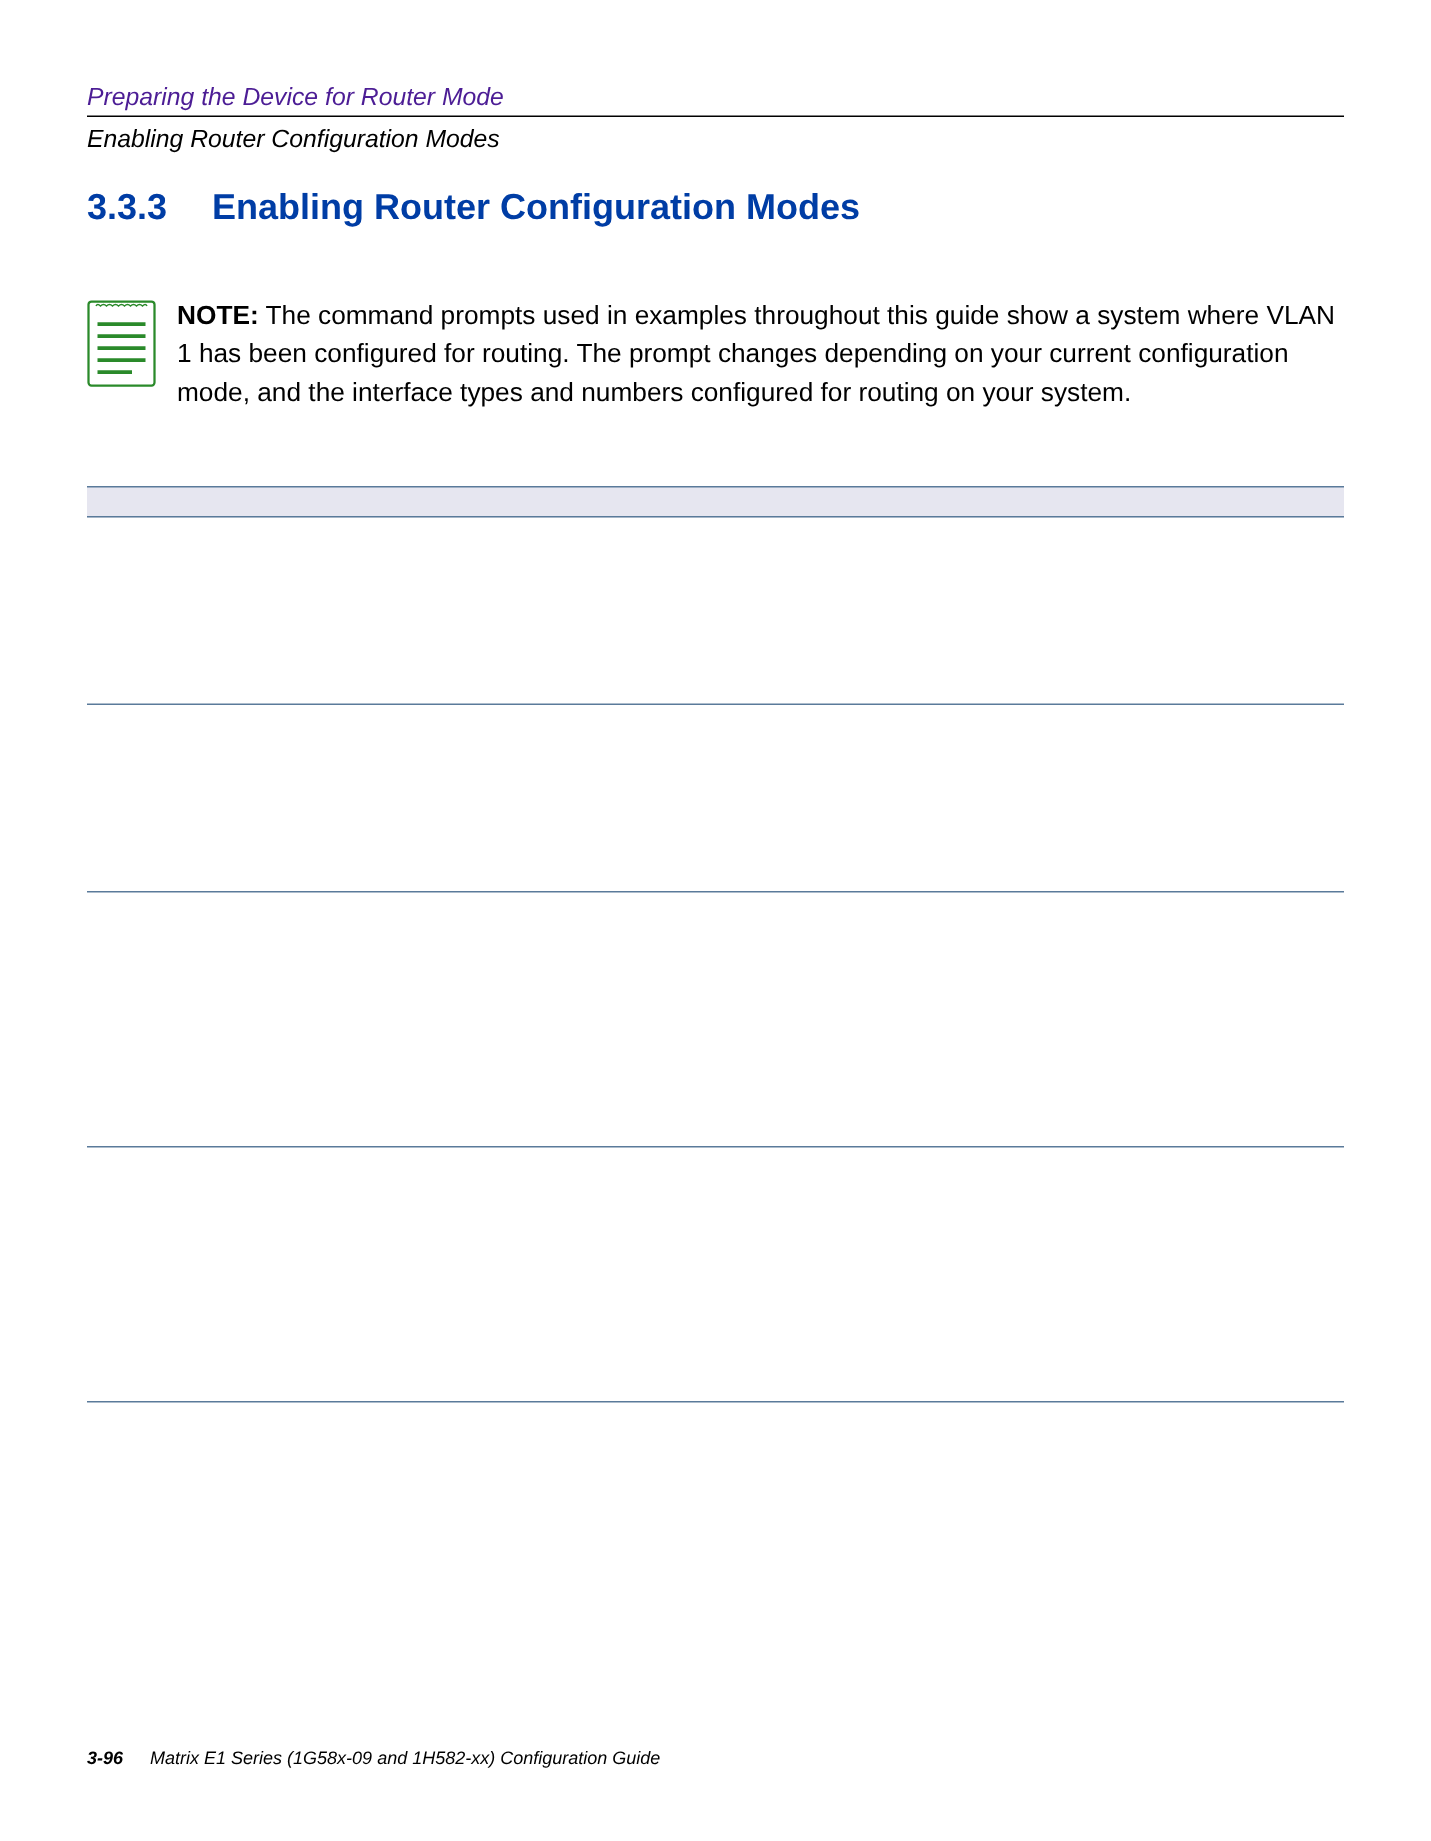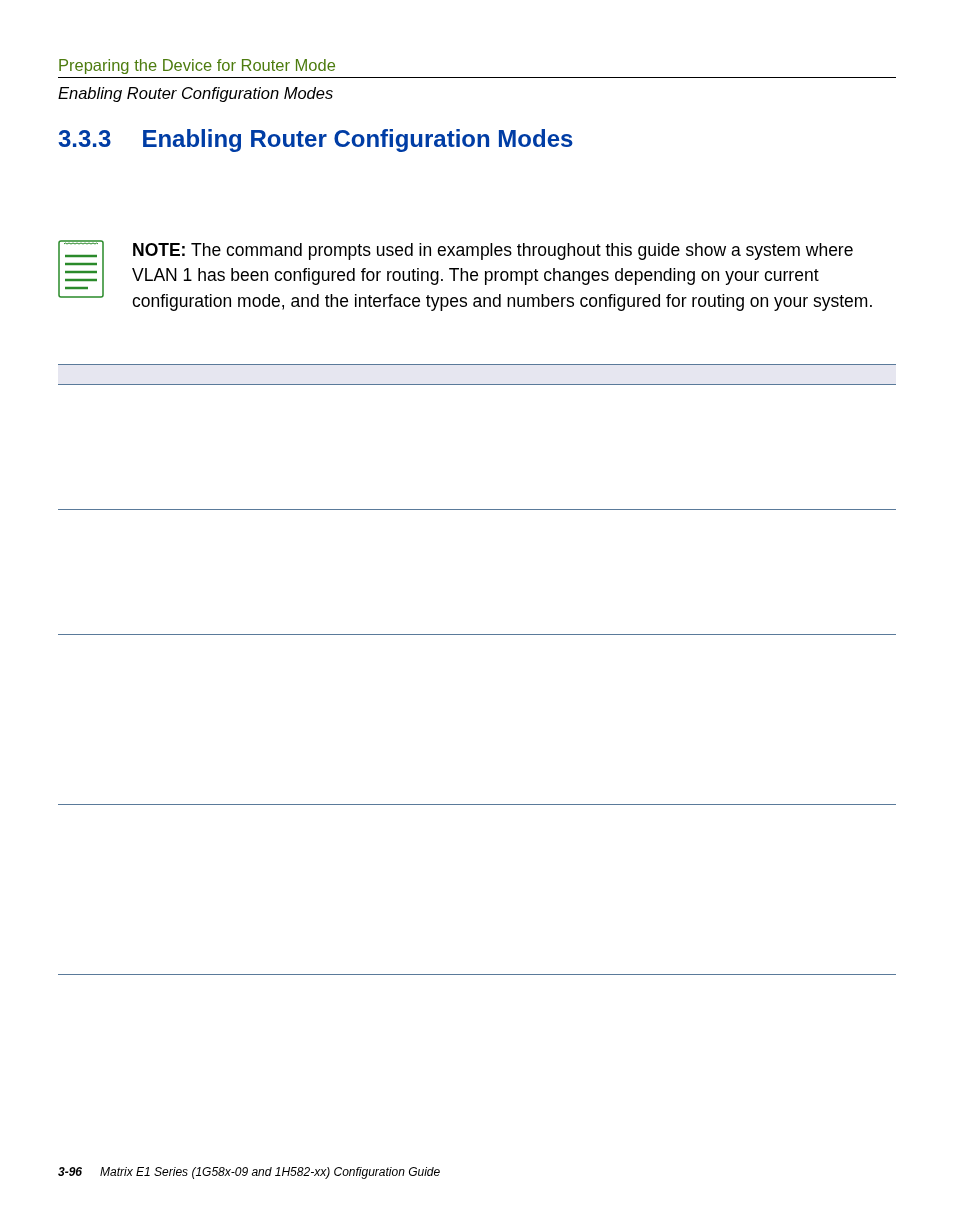--- a/index.html
+++ b/index.html
@@ -11,54 +11,55 @@
     body {
       font-family: Arial, Helvetica, sans-serif;
       background: white;
       width: 954px;
       height: 1227px;
       position: relative;
       padding: 56px 58px 0 58px;
     }
     
     .header-chapter {
+      font-style: italic;
       font-size: 16.5px;
-      color: #4d7c0f;
+      color: #4c1d95;
       margin-bottom: 2px;
     }
     
     .header-divider {
       border: none;
       border-top: 1.5px solid #000;
       margin-bottom: 6px;
     }
     
     .header-section {
       font-style: italic;
       font-size: 16.5px;
       color: #000;
       margin-bottom: 22px;
     }
     
     .heading-title {
       color: #003da5;
       font-weight: bold;
       font-size: 24px;
-      margin-bottom: 85px;
+      margin-bottom: 45px;
     }
     
     .heading-number {
       display: inline-block;
       margin-right: 30px;
     }
     
     .note-block {
       display: flex;
       align-items: flex-start;
-      gap: 28px;
+      gap: 14px;
       margin-bottom: 50px;
     }
     
     .note-icon {
       flex-shrink: 0;
       margin-top: 2px;
     }
     
     .note-text {
       font-size: 17.5px;

